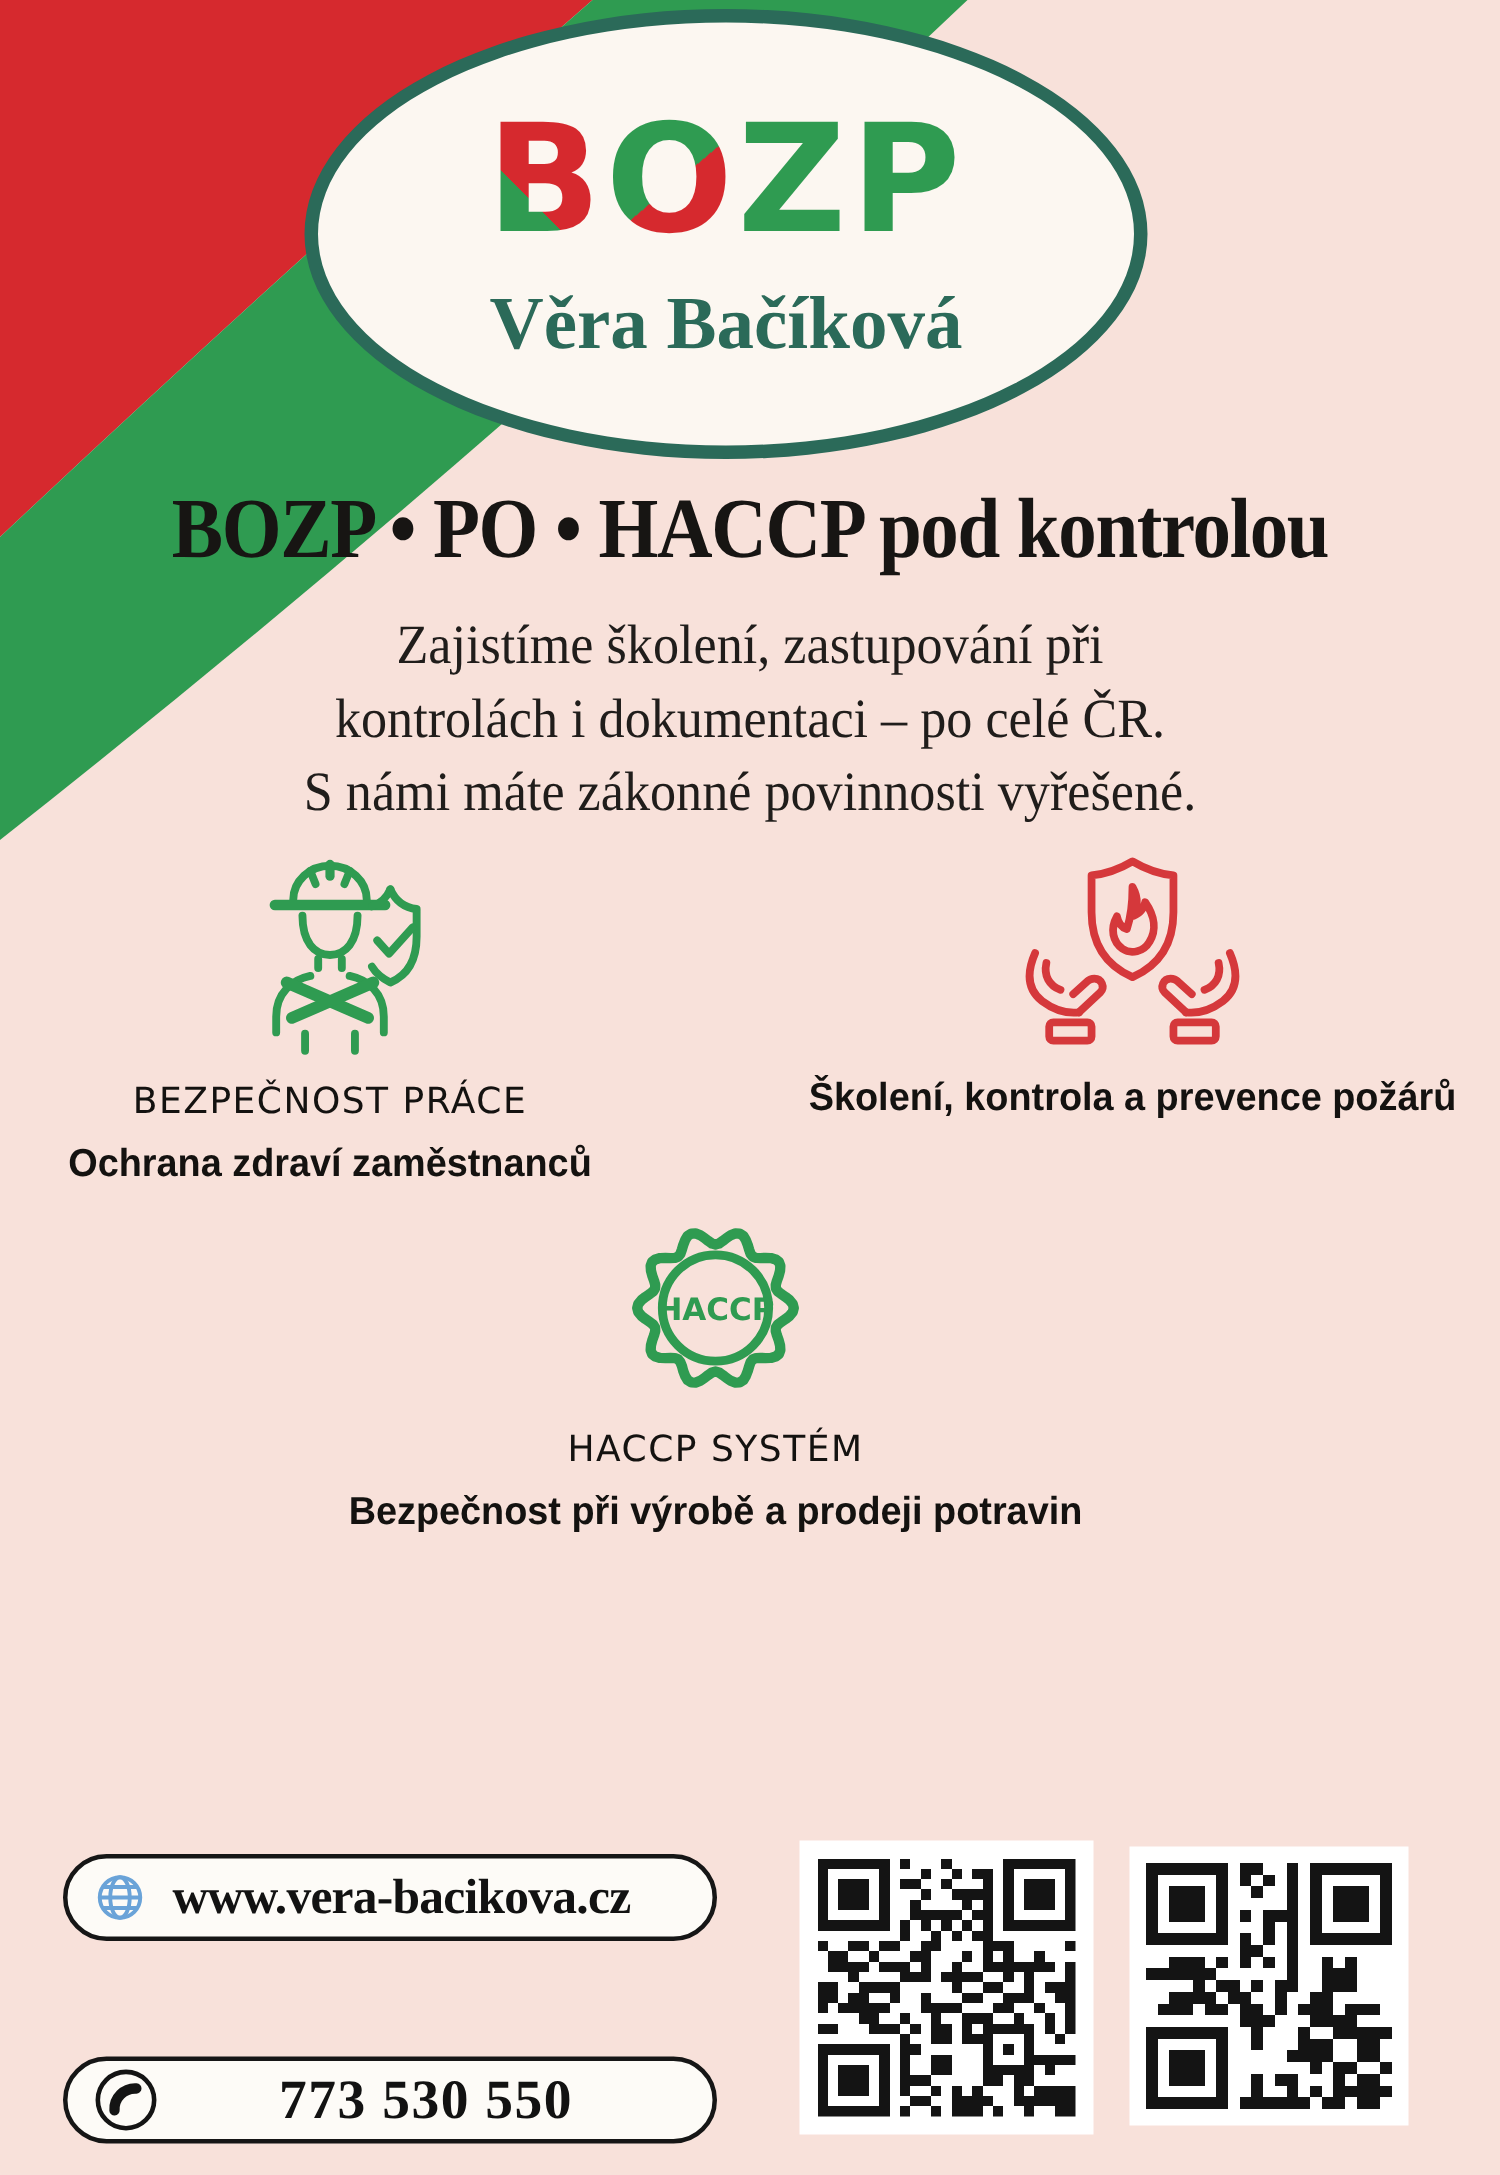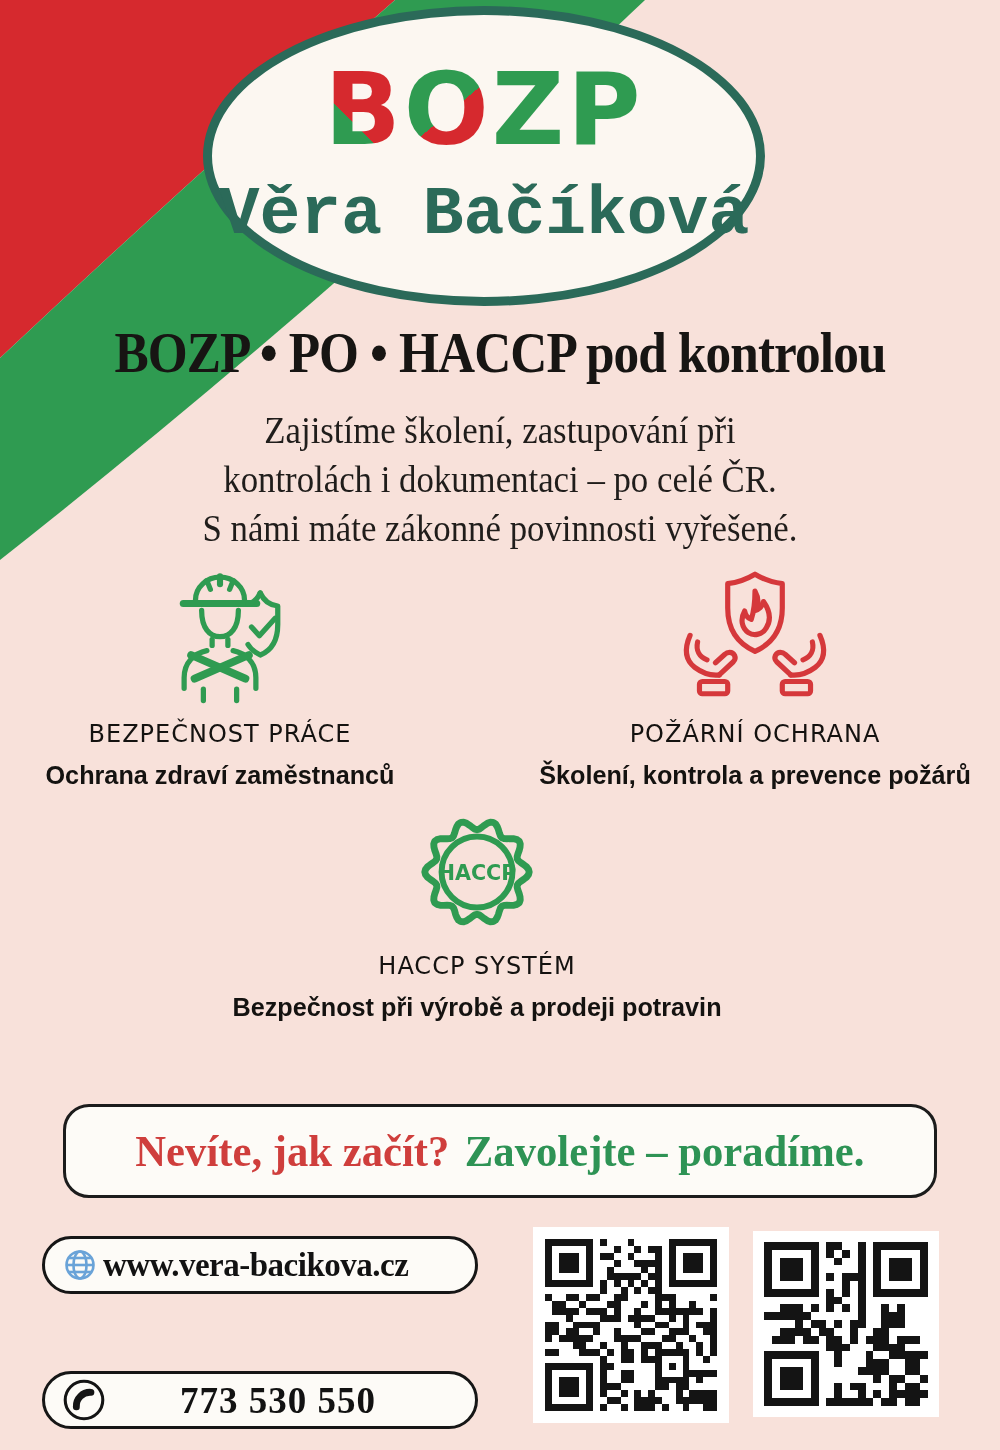--- a/index.html
+++ b/index.html
@@ -32,22 +32,22 @@
     font-size:100px;line-height:1.02;letter-spacing:3px;
   }
   .brand .ch{display:inline-block;color:var(--green);}
   @supports ((-webkit-background-clip:text) or (background-clip:text)){
     .brand .ch{-webkit-background-clip:text;background-clip:text;color:transparent;}
     .brand .ch0{background-image:linear-gradient(225deg,var(--red) 63%,var(--green) 63%);}
     .brand .ch1{background-image:linear-gradient(140deg,var(--green) 52%,var(--red) 52%);}
     .brand .ch2,.brand .ch3{background-image:linear-gradient(var(--green),var(--green));}
   }
   .owner{
-    font-family:Liberation Mono, monospace;font-weight:bold;
-    font-size:68px;color:var(--teal);margin-top:15px;white-space:nowrap;
+    font-family:Liberation Serif, serif;font-weight:bold;
+    font-size:50px;color:var(--teal);margin-top:15px;white-space:nowrap;
   }
 
   .headline{
     position:absolute;left:0;top:320px;width:1000px;margin:0;
     text-align:center;font-weight:bold;font-size:57px;white-space:nowrap;
     transform:scaleX(.9);letter-spacing:-1px;
   }
   .intro{
     position:absolute;left:0;top:406px;width:1000px;text-align:center;
     font-size:37px;line-height:49px;color:#201d1b;transform:scaleX(.94);
@@ -75,21 +75,21 @@
   .cta-line{
     display:flex;gap:16px;white-space:nowrap;font-weight:bold;font-size:44px;
     transform:scaleX(.97);
   }
   .cta-q{color:#cf3e3c;}
   .cta-a{color:#2e9355;}
 
   .pill{
     position:absolute;left:42px;width:436px;height:58px;box-sizing:border-box;
     background:var(--paper);border:3px solid #161616;border-radius:30px;
-    display:flex;align-items:center;gap:4px;padding:0 16px;cursor:pointer;
+    display:flex;align-items:center;gap:16px;padding:0 16px;cursor:pointer;
   }
   .pill-1{top:1236px;}
   .pill-2{top:1303px;}
   .pill-3{top:1371px;justify-content:space-between;}
   .pill-text{
     font-weight:bold;font-size:33px;color:#121212;white-space:nowrap;
     letter-spacing:-0.5px;
   }
   .pill-3 .pill-text{flex:1;text-align:center;font-size:37px;letter-spacing:1px;padding-right:14px;}
 
@@ -155,40 +155,33 @@
         <path d="M24,81 c-2,9 2,16 10,19"></path>
         <rect x="26" y="123" width="30" height="13" rx="3"></rect>
         <g transform="translate(170,0) scale(-1,1)">
           <path d="M16,74 c-7,16 -4,27 5,34 c8,6 17,9 26,8"></path>
           <path d="M47,116 l15,-14 c4,-4 1,-10 -4,-10 c-2,0 -4,1 -5,2 l-10,9"></path>
           <path d="M24,81 c-2,9 2,16 10,19"></path>
           <rect x="26" y="123" width="30" height="13" rx="3"></rect>
         </g>
       </g>
     </svg>
-    <div class="svc-title">POŽÁRNÍ OCHRANA</div>
     <div class="svc-desc">Školení, kontrola a prevence požárů</div>
   </section>
 
   <section class="service service-haccp">
     <svg class="svc-icon" width="128" height="128" viewBox="0 0 130 130" aria-hidden="true">
       <path fill="none" stroke="#2f9b51" stroke-width="7" stroke-linejoin="round" d="M118.0,65.0L117.3,67.7L115.2,70.3L112.4,72.5L109.5,74.5L107.2,76.3L105.9,78.3L105.8,80.6L106.6,83.5L107.8,86.8L108.7,90.3L108.9,93.5L107.9,96.2L105.7,97.9L102.5,98.8L98.9,98.9L95.4,98.8L92.5,98.9L90.3,99.8L88.8,101.6L87.8,104.4L86.8,107.8L85.5,111.1L83.8,113.9L81.4,115.4L78.5,115.5L75.5,114.4L72.5,112.4L69.8,110.3L67.3,108.6L65.0,108.0L62.7,108.6L60.2,110.3L57.5,112.4L54.5,114.4L51.5,115.5L48.6,115.4L46.2,113.9L44.5,111.1L43.2,107.8L42.3,104.4L41.2,101.6L39.7,99.8L37.5,98.9L34.6,98.8L31.1,98.9L27.5,98.8L24.3,97.9L22.1,96.2L21.1,93.5L21.3,90.3L22.2,86.8L23.4,83.5L24.2,80.6L24.1,78.3L22.8,76.3L20.5,74.5L17.6,72.5L14.8,70.3L12.7,67.7L12.0,65.0L12.7,62.3L14.8,59.7L17.6,57.5L20.5,55.5L22.8,53.7L24.1,51.7L24.2,49.4L23.4,46.5L22.2,43.2L21.3,39.7L21.1,36.5L22.1,33.8L24.3,32.1L27.5,31.2L31.1,31.1L34.6,31.2L37.5,31.1L39.7,30.2L41.2,28.4L42.2,25.6L43.2,22.2L44.5,18.9L46.2,16.1L48.6,14.6L51.5,14.5L54.5,15.6L57.5,17.6L60.2,19.7L62.7,21.4L65.0,22.0L67.3,21.4L69.8,19.7L72.5,17.6L75.5,15.6L78.5,14.5L81.4,14.6L83.8,16.1L85.5,18.9L86.8,22.2L87.8,25.6L88.8,28.4L90.3,30.2L92.5,31.1L95.4,31.2L98.9,31.1L102.5,31.2L105.7,32.1L107.9,33.8L108.9,36.5L108.7,39.7L107.8,43.2L106.6,46.5L105.8,49.4L105.9,51.7L107.2,53.7L109.5,55.5L112.4,57.5L115.2,59.7L117.3,62.3L118.0,65.0Z"></path>
       <circle cx="65" cy="65" r="36" fill="none" stroke="#2f9b51" stroke-width="6"></circle>
       <text x="65" y="73" text-anchor="middle" fill="#2f9b51" font-family="DejaVu Sans, sans-serif" font-size="21" font-weight="bold">HACCP</text>
     </svg>
     <div class="svc-title">HACCP SYSTÉM</div>
     <div class="svc-desc">Bezpečnost při výrobě a prodeji potravin</div>
   </section>
 
-  <div class="cta">
-    <div class="cta-line">
-      <span class="cta-q">Nevíte, jak začít?</span>
-      <span class="cta-a">Zavolejte – poradíme.</span>
-    </div>
-  </div>
 
   <div class="pill pill-1">
     <svg width="38" height="38" viewBox="0 0 38 38" aria-hidden="true">
       <g fill="none" stroke="#6aa3d8" stroke-width="2.6">
         <circle cx="19" cy="19" r="13.5"></circle>
         <ellipse cx="19" cy="19" rx="6.5" ry="13.5"></ellipse>
         <line x1="5.5" y1="19" x2="32.5" y2="19"></line>
         <line x1="7.5" y1="12" x2="30.5" y2="12"></line>
         <line x1="7.5" y1="26" x2="30.5" y2="26"></line>
       </g>

